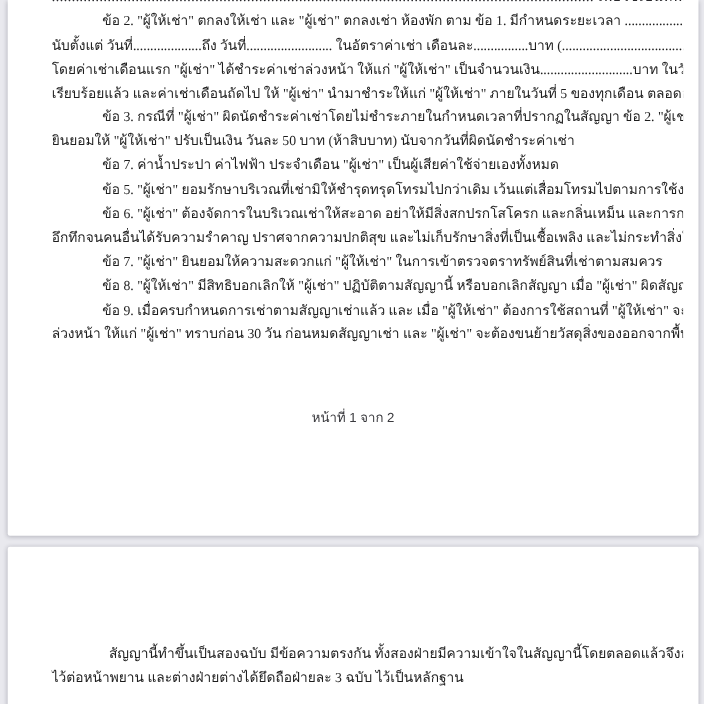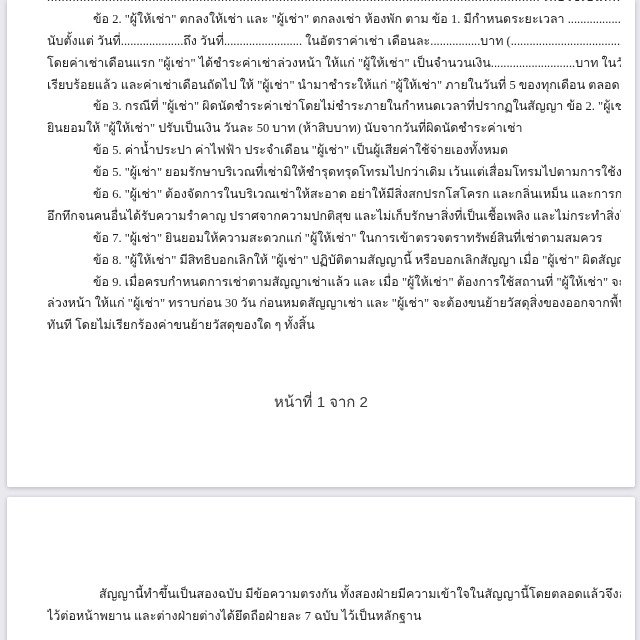--- a/index.html
+++ b/index.html
@@ -46,53 +46,52 @@
     overflow: hidden;
   }
   .indent { text-indent: 46px; }
   .indent-wide { text-indent: 52px; }
   .clipped-top { margin-top: -13px; }
   .dots-line { letter-spacing: 0.5px; color: #2a2a2e; }
   .footer-line {
     margin-top: 54px;
     text-align: center;
     font-family: "Liberation Sans", "DejaVu Sans", sans-serif;
-    font-size: 15px;
+    font-size: 12px;
     color: #3a3a3e;
     line-height: 22px;
   }
   .p2-content { padding-top: 87px; }
 </style>
 </head>
 <body>
 
 <div class="viewer">
 
   <div class="page page-1">
     <div class="content">
       <div class="line clipped-top dots-line">........................................................................................................................................ เพื่อใช้เป็นที่พักอาศัย</div>
       <div class="line indent">ข้อ 2.  "ผู้ให้เช่า" ตกลงให้เช่า และ "ผู้เช่า" ตกลงเช่า  ห้องพัก ตาม ข้อ 1. มีกำหนดระยะเวลา .................เดือน</div>
       <div class="line">นับตั้งแต่ วันที่....................ถึง วันที่......................... ในอัตราค่าเช่า เดือนละ................บาท (..................................................)</div>
       <div class="line">โดยค่าเช่าเดือนแรก "ผู้เช่า" ได้ชำระค่าเช่าล่วงหน้า ให้แก่ "ผู้ให้เช่า"  เป็นจำนวนเงิน...........................บาท ในวันทำสัญญา</div>
       <div class="line">เรียบร้อยแล้ว และค่าเช่าเดือนถัดไป ให้ "ผู้เช่า" นำมาชำระให้แก่  "ผู้ให้เช่า"  ภายในวันที่ 5 ของทุกเดือน ตลอดอายุการเช่า</div>
       <div class="line indent">ข้อ 3.  กรณีที่ "ผู้เช่า" ผิดนัดชำระค่าเช่าโดยไม่ชำระภายในกำหนดเวลาที่ปรากฏในสัญญา ข้อ 2. "ผู้เช่า"</div>
       <div class="line">ยินยอมให้ "ผู้ให้เช่า" ปรับเป็นเงิน วันละ 50 บาท (ห้าสิบบาท)  นับจากวันที่ผิดนัดชำระค่าเช่า</div>
-      <div class="line indent">ข้อ 5. ค่าน้ำประปา ค่าไฟฟ้า ประจำเดือน "ผู้เช่า" เป็นผู้เสียค่าใช้จ่ายเองทั้งหมด</div>
+      <div class="line indent">ข้อ 7. ค่าน้ำประปา ค่าไฟฟ้า ประจำเดือน "ผู้เช่า" เป็นผู้เสียค่าใช้จ่ายเองทั้งหมด</div>
       <div class="line indent">ข้อ 5.  "ผู้เช่า" ยอมรักษาบริเวณที่เช่ามิให้ชำรุดทรุดโทรมไปกว่าเดิม  เว้นแต่เสื่อมโทรมไปตามการใช้งานปกติ</div>
       <div class="line indent">ข้อ 6. "ผู้เช่า" ต้องจัดการในบริเวณเช่าให้สะอาด  อย่าให้มีสิ่งสกปรกโสโครก และกลิ่นเหม็น และการกระทำ</div>
       <div class="line">อึกทึกจนคนอื่นได้รับความรำคาญ  ปราศจากความปกติสุข และไม่เก็บรักษาสิ่งที่เป็นเชื้อเพลิง และไม่กระทำสิ่งใด ๆ  ที่เกิด</div>
       <div class="line indent">ข้อ 7.  "ผู้เช่า" ยินยอมให้ความสะดวกแก่ "ผู้ให้เช่า" ในการเข้าตรวจตราทรัพย์สินที่เช่าตามสมควร</div>
       <div class="line indent">ข้อ 8. "ผู้ให้เช่า" มีสิทธิบอกเลิกให้ "ผู้เช่า" ปฏิบัติตามสัญญานี้ หรือบอกเลิกสัญญา เมื่อ "ผู้เช่า" ผิดสัญญา</div>
       <div class="line indent">ข้อ 9.  เมื่อครบกำหนดการเช่าตามสัญญาเช่าแล้ว  และ เมื่อ "ผู้ให้เช่า" ต้องการใช้สถานที่  "ผู้ให้เช่า" จะบอก</div>
       <div class="line">ล่วงหน้า ให้แก่ "ผู้เช่า" ทราบก่อน 30 วัน  ก่อนหมดสัญญาเช่า และ "ผู้เช่า" จะต้องขนย้ายวัสดุสิ่งของออกจากพื้นที่เช่า</div>
-      <div class="line">ทันที โดยไม่เรียกร้องค่าขนย้ายวัสดุของใด ๆ ทั้งสิ้น</div>
     </div>
     <div class="footer-line">หน้าที่ 1 จาก 2</div>
   </div>
 
   <div class="page page-2">
     <div class="content p2-content">
       <div class="line indent-wide">สัญญานี้ทำขึ้นเป็นสองฉบับ มีข้อความตรงกัน ทั้งสองฝ่ายมีความเข้าใจในสัญญานี้โดยตลอดแล้วจึงลงลายมือชื่อ</div>
-      <div class="line">ไว้ต่อหน้าพยาน และต่างฝ่ายต่างได้ยึดถือฝ่ายละ 7 ฉบับ ไว้เป็นหลักฐาน</div>
+      <div class="line">ไว้ต่อหน้าพยาน และต่างฝ่ายต่างได้ยึดถือฝ่ายละ 3 ฉบับ ไว้เป็นหลักฐาน</div>
     </div>
   </div>
 
 </div>
 
 </body></html>

